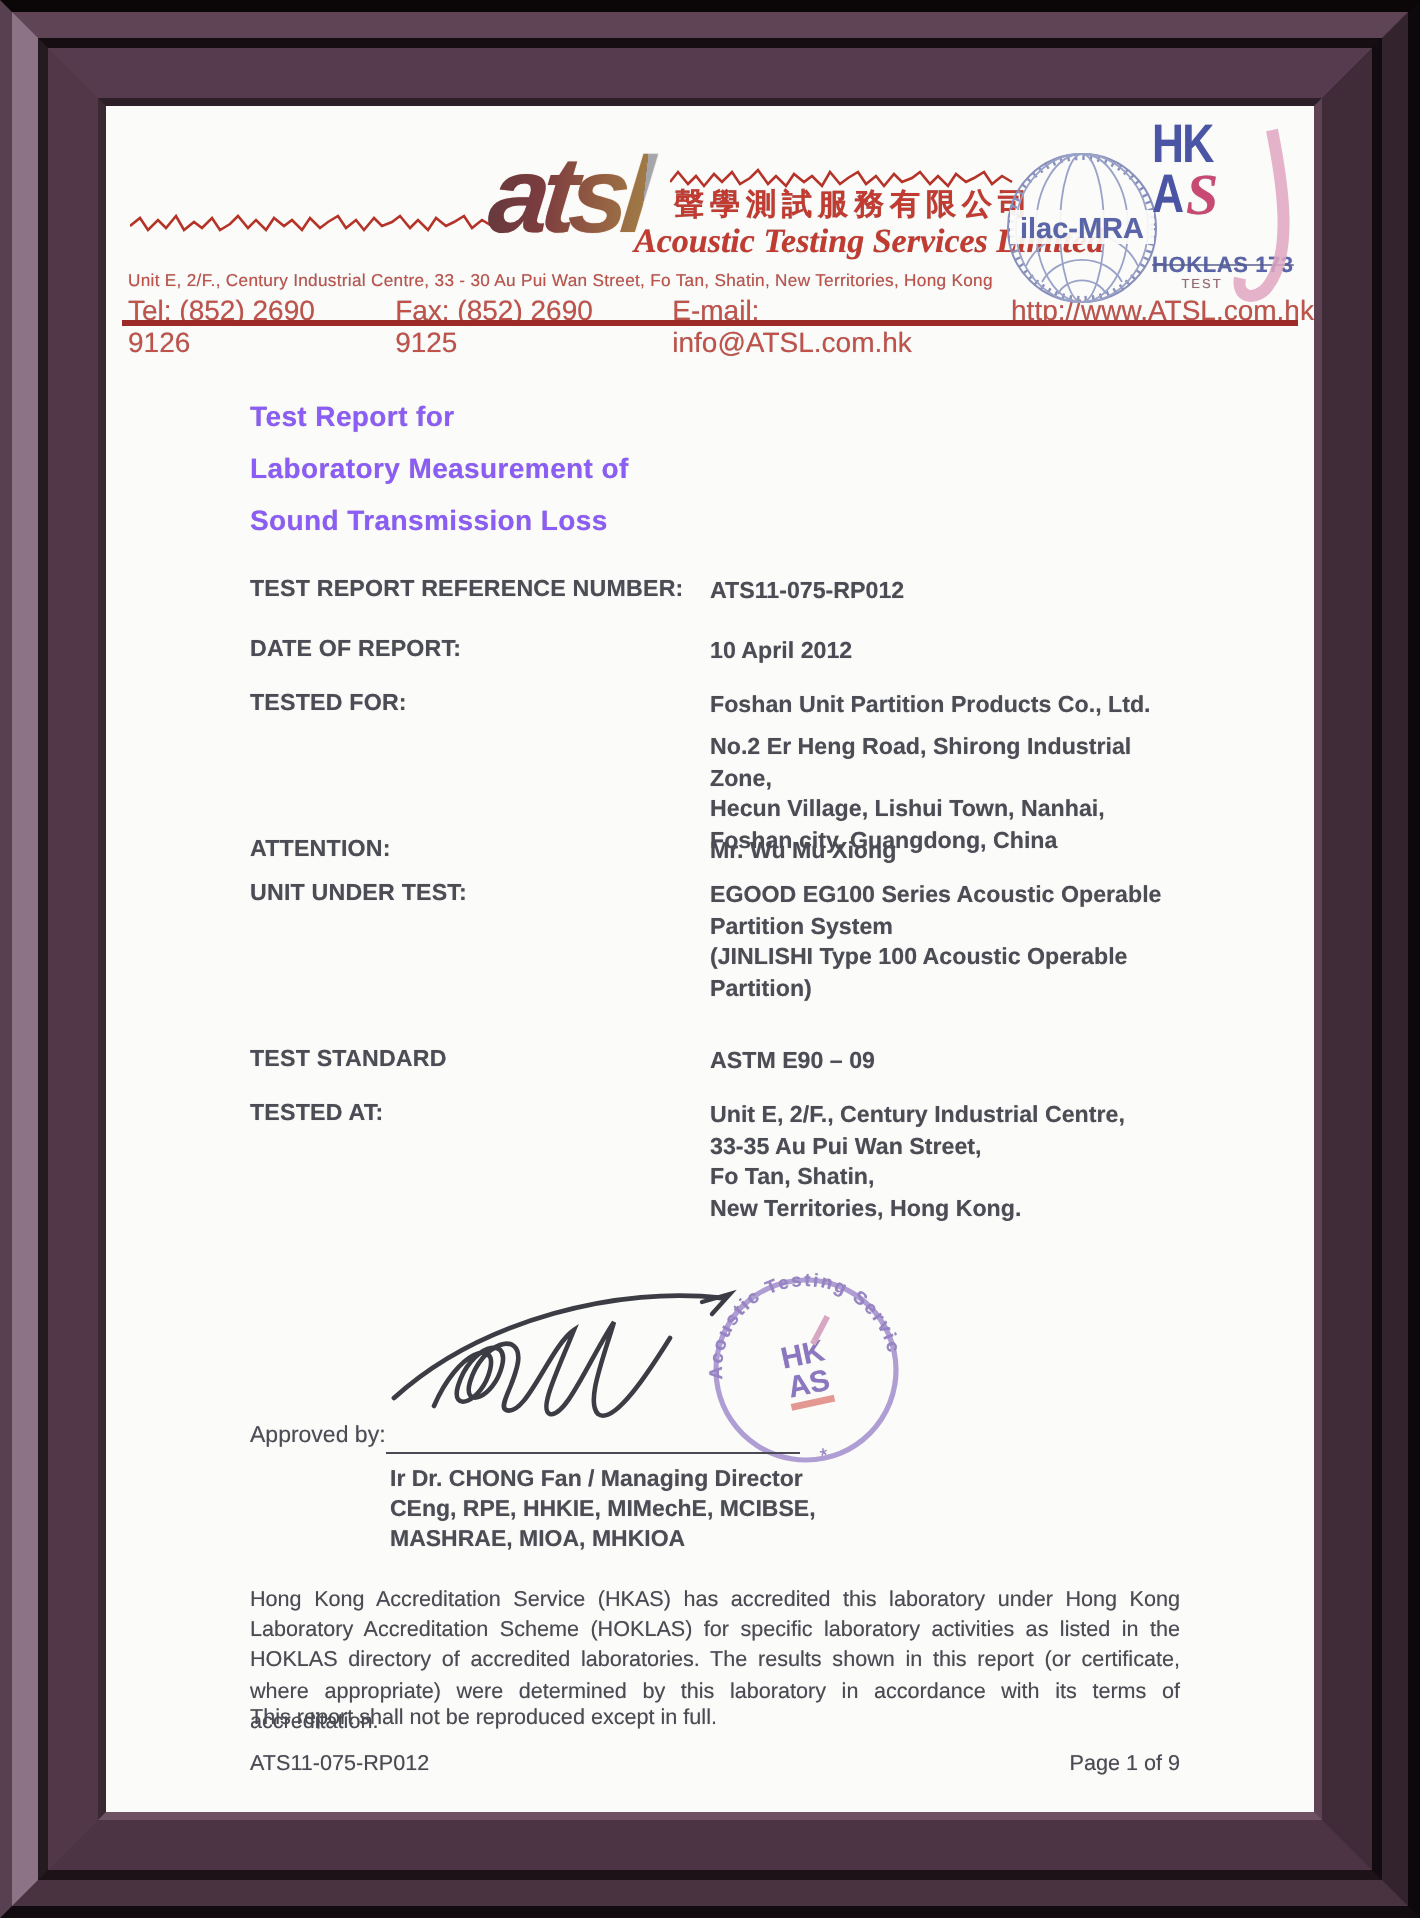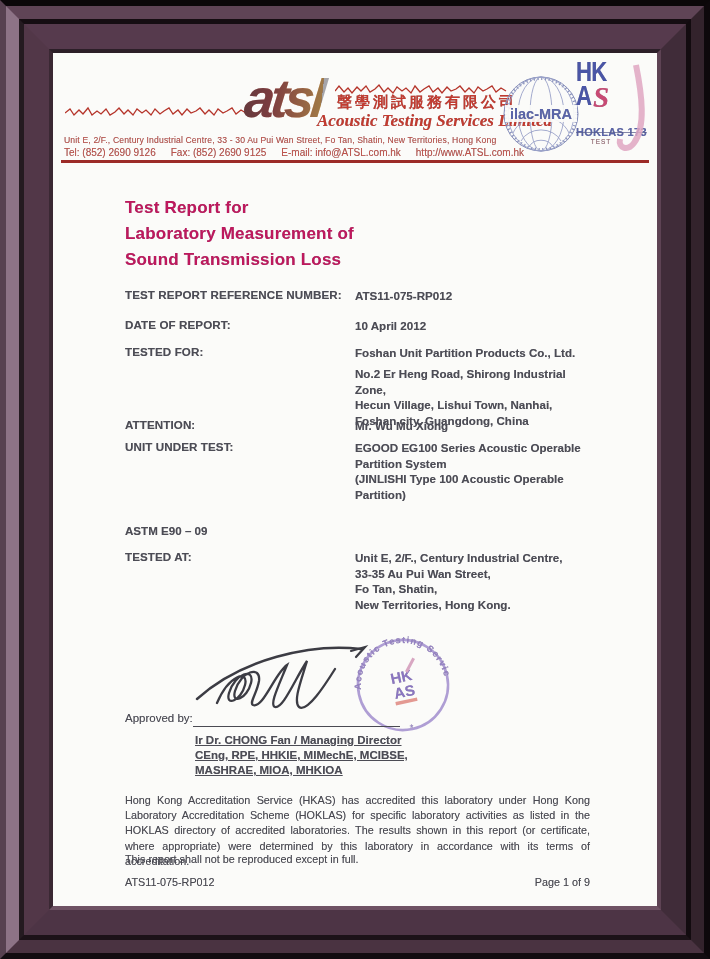--- a/index.html
+++ b/index.html
@@ -28,54 +28,54 @@
   .logo-word  { position:absolute; left:192px; top:14px; font-size:54px; font-weight:bold;
                 font-style:italic; letter-spacing:-4px; transform:skewX(-6deg);
                 color:#b53026;
                 background:linear-gradient(90deg,#7d241f 0%,#a92a23 35%,#d4682a 68%,#f0a431 100%);
                 -webkit-background-clip:text; background-clip:text; -webkit-text-fill-color:transparent; }
   .cn-name    { position:absolute; left:284px; top:40px; font-size:15px; font-weight:bold;
                 color:#c23b30; letter-spacing:3px; }
   .en-name    { position:absolute; left:264px; top:58px; font-family:"Liberation Serif",serif;
                 font-style:italic; font-weight:bold; font-size:17px; color:#c23b30; }
   .addr1      { position:absolute; left:11px; top:82px; font-size:8.6px; color:#c0524a; letter-spacing:.15px; }
-  .addr2      { position:absolute; left:11px; top:94px; font-size:10px; color:#c0524a; display:flex; gap:15px; }
+  .addr2      { position:absolute; left:11px; top:94px; font-size:14px; color:#c0524a; display:flex; gap:15px; }
   .hr-red     { position:absolute; left:8px; right:8px; top:107px; height:3px; background:#9c2b28; }
 
   .ilac       { position:absolute; left:447px; top:18px; }
 
   .hkas       { position:absolute; left:523px; top:8px; width:72px; }
   .hkas-hk, .hkas-a { font-size:27px; font-weight:bold; color:#4a55a6; letter-spacing:-1px;
                 display:inline-block; transform:scaleX(.82); transform-origin:left; line-height:23px; }
   .hkas-row2  { position:relative; height:28px; }
   .hkas-s     { position:absolute; left:17px; top:-4px; font-family:"Liberation Serif",serif;
                 font-style:italic; font-weight:bold; font-size:29px; color:#c84a74; }
   .hkas-swoosh{ position:absolute; left:30px; top:0px; }
   .hoklas     { margin-top:13px; font-size:11px; font-weight:bold; color:#5a64a8; letter-spacing:.3px;
                 text-decoration:line-through; text-decoration-color:rgba(90,100,168,.45); }
   .hoklas-test{ font-size:6.5px; color:#9a6a74; width:50px; text-align:center; letter-spacing:1px; }
 
   
-  .title { position:absolute; left:72px; top:142px; font-size:17px; font-weight:bold;
-           color:#be185d; line-height:26px; letter-spacing:.2px; }
+  .title { position:absolute; left:72px; top:142px; font-size:14px; font-weight:bold;
+           color:#8b5cf6; line-height:26px; letter-spacing:.2px; }
 
   
   .fields { position:absolute; left:72px; top:235px; width:465px; font-size:11.6px; font-weight:bold; }
   .frow   { position:absolute; left:0; width:100%; display:flex; }
   .frow .lbl { flex:0 0 230px; letter-spacing:.1px; }
   .frow .val { flex:1; line-height:15.5px; }
   .r1{top:0} .r2{top:30px} .r3{top:57px} .r4{top:78px} .r5{top:130px} .r6{top:152px} .r7{top:235px} .r8{top:262px}
 
   
   .sigblock { position:absolute; left:72px; top:578px; width:465px; }
   .stamp    { position:absolute; left:222px; top:-2px; opacity:.9; transform:rotate(-12deg); z-index:1; }
   .sig-ink  { position:absolute; left:58px; top:6px; z-index:2; }
   .sig-line { position:absolute; left:68px; top:95px; width:207px; border-top:1.7px solid #4a4a52; z-index:3; }
   .approved { position:absolute; left:0; top:81px; font-size:11.5px;text-align:center; }
-  .sig-name { position:absolute; left:70px; top:102px; font-size:11.5px; font-weight:bold; line-height:15px;text-decoration:underline; }
+  .sig-name { position:absolute; left:70px; top:102px; font-size:11.5px; font-weight:bold; line-height:15px; }
 
   
   .footer  { position:absolute; left:72px; top:740px; width:465px; font-size:10.8px; color:#4a4a52; }
   .accred  { position:absolute; top:0; width:100%; text-align:justify; line-height:15.2px; }
   .note    { position:absolute; top:60px;text-align:right; }
   .refrow  { position:absolute; top:83px; width:100%; display:flex; justify-content:space-between; }
 </style>
 </head>
 <body>
 
@@ -162,20 +162,21 @@
           <div class="val">Mr. Wu Mu Xiong</div>
         </div>
         <div class="frow r6">
           <div class="lbl">UNIT UNDER TEST:</div>
           <div class="val ml">EGOOD EG100 Series Acoustic Operable
 Partition System
 (JINLISHI Type 100 Acoustic Operable
 Partition)</div>
         </div>
         <div class="frow r7">
+          <div class="lbl">TEST STANDARD</div>
           <div class="val">ASTM E90 – 09</div>
         </div>
         <div class="frow r8">
           <div class="lbl">TESTED AT:</div>
           <div class="val ml">Unit E, 2/F., Century Industrial Centre,
 33-35 Au Pui Wan Street,
 Fo Tan, Shatin,
 New Territories, Hong Kong.</div>
         </div>
       </div>

